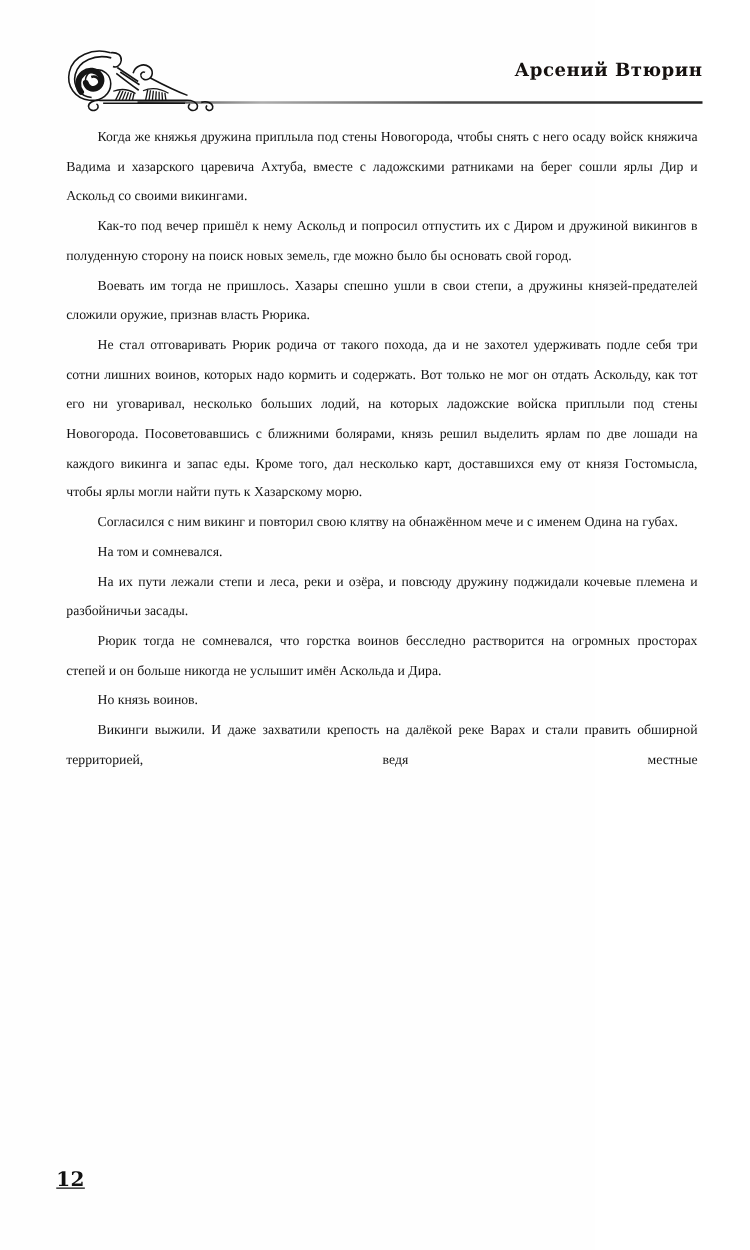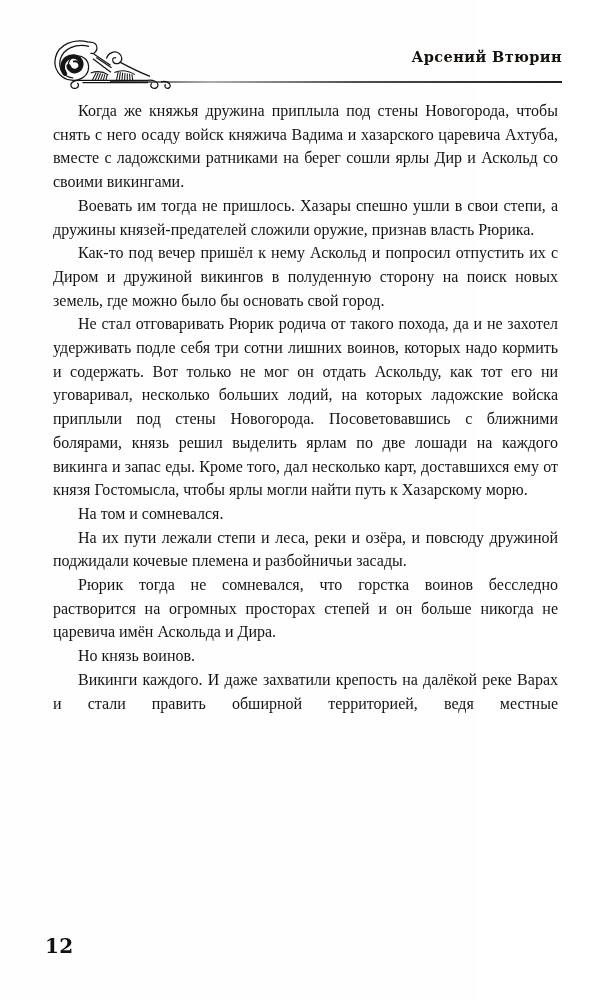--- a/index.html
+++ b/index.html
@@ -71,39 +71,40 @@
     position: absolute;
     left: 53px;
     top: 99px;
     width: 505px;
   }
 
   p.para {
     margin: 0;
     text-indent: 25px;
     text-align: justify;
-    font-size: 16px;
+    font-size: 11px;
     line-height: 23.7px;
     color: #141414;
     hyphens: none;
   }
   p.para.last-line-full {
     text-align-last: justify;
   }
 
   
   .folio {
     position: absolute;
     left: 45px;
     top: 934px;
     font-family: "DejaVu Serif", "Liberation Serif", serif;
-    font-size: 20px;
+    font-size: 16px;
     font-weight: 700;
     color: #111111;
     letter-spacing: 0.3px;
+    text-decoration: underline;
   }
 </style>
 </head>
 <body>
 
 <div class="page">
 
   <div class="running-head">
 
     <div class="head-ornament">
@@ -181,25 +182,26 @@
       </svg>
     </div>
 
     <div class="author-name">Арсений Втюрин</div>
 
     <div class="head-rule-fade"></div>
   </div>
 
   <div class="text-block">
     <p class="para">Когда же княжья дружина приплыла под стены Новогорода, чтобы снять с него осаду войск княжича Вадима и хазарского царевича Ахтуба, вместе с ладожскими ратниками на берег сошли ярлы Дир и Аскольд со своими викингами.</p>
+    <p class="para">Как-то под вечер пришёл к нему Аскольд и попросил отпустить их с Диром и дружиной викингов в полуденную сторону на поиск новых земель, где можно было бы основать свой город.</p>
     <p class="para">Воевать им тогда не пришлось. Хазары спешно ушли в свои степи, а дружины князей-предателей сложили оружие, признав власть Рюрика.</p>
-    <p class="para">Как-то под вечер пришёл к нему Аскольд и попросил отпустить их с Диром и дружиной викингов в полуденную сторону на поиск новых земель, где можно было бы основать свой город.</p>
     <p class="para">Не стал отговаривать Рюрик родича от такого похода, да и не захотел удерживать подле себя три сотни лишних воинов, которых надо кормить и содержать. Вот только не мог он отдать Аскольду, как тот его ни уговаривал, несколько больших лодий, на которых ладожские войска приплыли под стены Новогорода. Посоветовавшись с ближними болярами, князь решил выделить ярлам по две лошади на каждого викинга и запас еды. Кроме того, дал несколько карт, доставшихся ему от князя Гостомысла, чтобы ярлы могли найти путь к Хазарскому морю.</p>
+    <p class="para">Согласился с ним викинг и повторил свою клятву на обнажённом мече и с именем Одина на губах.</p>
     <p class="para">На том и сомневался.</p>
-    <p class="para">На их пути лежали степи и леса, реки и озёра, и повсюду дружиной поджидали кочевые племена и разбойничьи засады.</p>
-    <p class="para">Рюрик тогда не сомневался, что горстка воинов бесследно растворится на огромных просторах степей и он больше никогда не царевича имён Аскольда и Дира.</p>
+    <p class="para">На их пути лежали степи и леса, реки и озёра, и повсюду дружину поджидали кочевые племена и разбойничьи засады.</p>
+    <p class="para">Рюрик тогда не сомневался, что горстка воинов бесследно растворится на огромных просторах степей и он больше никогда не услышит имён Аскольда и Дира.</p>
     <p class="para">Но князь воинов.</p>
-    <p class="para last-line-full">Викинги каждого. И даже захватили крепость на далёкой реке Варах и стали править обширной территорией, ведя местные</p>
+    <p class="para last-line-full">Викинги выжили. И даже захватили крепость на далёкой реке Варах и стали править обширной территорией, ведя местные</p>
   </div>
 
   <div class="folio">12</div>
 
 </div>
 
 </body></html>

